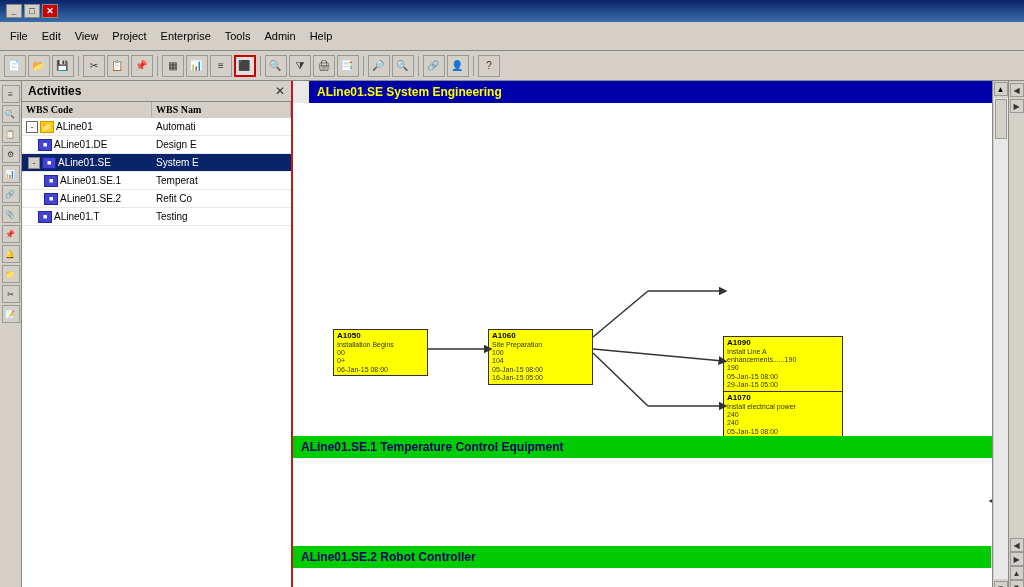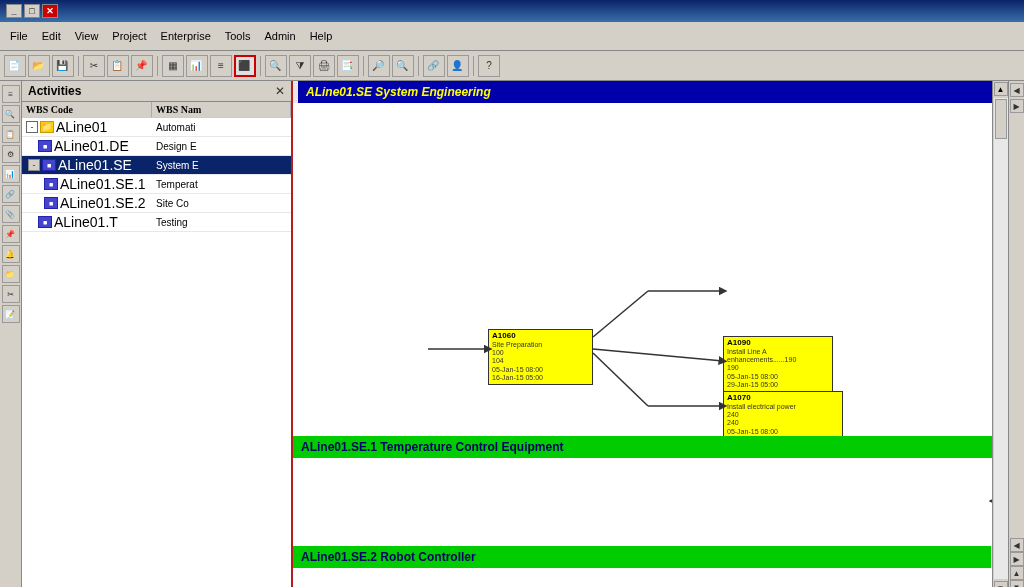--- a/index.html
+++ b/index.html
@@ -124,21 +124,21 @@
       border-bottom: 1px solid #e8e8e8;
       min-height: 18px;
     }
     .tree-item.selected { background: #0a246a; color: white; }
     .tree-item.selected .tree-label { color: white; }
     .tree-indent { display: inline-block; }
     .tree-expander { width: 12px; height: 12px; border: 1px solid #666; display: inline-flex; align-items: center; justify-content: center; font-size: 9px; margin-right: 2px; background: white; color: #333; flex-shrink: 0; }
     .tree-icon { width: 14px; height: 12px; margin-right: 2px; flex-shrink: 0; display: inline-flex; align-items: center; justify-content: center; font-size: 9px; }
     .folder-icon { background: #ffcc00; border: 1px solid #cc9900; }
     .activity-icon { background: #4444cc; }
-    .tree-label { font-size: 14px; white-space: nowrap; overflow: hidden; }
+    .tree-label { font-size: 10px; white-space: nowrap; overflow: hidden; }
     .tree-label-col { width: 130px; display: flex; align-items: center; padding-left: 2px; }
     .tree-name-col { flex: 1; font-size: 10px; padding-left: 4px; white-space: nowrap; overflow: hidden; color: #000; }
     .tree-item.selected .tree-name-col { color: white; }
 
     
     .chart-area {
       flex: 1;
       background: #e8e8e8;
       overflow: hidden;
       position: relative;
@@ -306,66 +306,73 @@
         </div>
         <div class="tree-name-col">Temperat</div>
       </div>
 
       <div class="tree-item">
         <div class="tree-label-col">
           <span class="tree-indent" style="width:20px; display:inline-block;"></span>
           <span class="tree-icon activity-icon" style="background:#4444cc; color:white; font-size:7px; border:1px solid #2222aa;">■</span>
           <span class="tree-label">ALine01.SE.2</span>
         </div>
-        <div class="tree-name-col">Site Co</div>
+        <div class="tree-name-col">Refit Co</div>
       </div>
 
       <div class="tree-item">
         <div class="tree-label-col">
           <span class="tree-indent" style="width:14px; display:inline-block;"></span>
           <span class="tree-icon activity-icon" style="background:#4444cc; color:white; font-size:7px; border:1px solid #2222aa;">■</span>
           <span class="tree-label">ALine01.T</span>
         </div>
         <div class="tree-name-col">Testing</div>
       </div>
 
     </div>
   </div>
 
   <div class="chart-area">
     <div class="chart-inner">
 
-      <div class="section-bar blue" style="position:absolute; top:0; left:5px; right:16px; z-index:2;font-style:italic;">
+      <div class="section-bar blue" style="position:absolute; top:0; left:16px; right:16px; z-index:2;">
         <span>ALine01.SE  System Engineering</span>
       </div>
 
       <div class="section-bar" style="position:absolute; top:355px; left:0; right:16px; z-index:2; background:#00cc00;">
         <span>ALine01.SE.1  Temperature Control Equipment</span>
       </div>
 
       <div class="section-bar" style="position:absolute; top:465px; left:0; right:17px; z-index:2; background:#00cc00;">
         <span>ALine01.SE.2  Robot Controller</span>
       </div>
 
       <div style="position:absolute; top:22px; left:0; right:16px; height:333px; background:white;"></div>
       <div style="position:absolute; top:377px; left:0; right:16px; height:88px; background:white;"></div>
       <div style="position:absolute; top:487px; left:0; right:16px; height:80px; background:white;"></div>
 
+      <div class="activity-box" style="left:40px; top:248px; width:95px;">
+        <div class="activity-box-title">A1050</div>
+        <div class="activity-box-val">Installation Begins</div>
+        <div class="activity-box-val">00</div>
+        <div class="activity-box-val">0+</div>
+        <div class="activity-box-date">06-Jan-15 08:00</div>
+      </div>
 
       <div class="activity-box" style="left:195px; top:248px; width:105px;">
         <div class="activity-box-title">A1060</div>
         <div class="activity-box-val">Site Preparation</div>
         <div class="activity-box-val">100</div>
         <div class="activity-box-val">104</div>
         <div class="activity-box-date">05-Jan-15 08:00</div>
         <div class="activity-box-date">16-Jan-15 05:00</div>
       </div>
 
 
-      <div class="activity-box" style="left:430px; top:255px; width:110px;">
+      <div class="activity-box" style="left:430px; top:255px; width:120px;">
         <div class="activity-box-title">A1090</div>
         <div class="activity-box-val">Install Line A</div>
         <div class="activity-box-val">enhancements......190</div>
         <div class="activity-box-val">190</div>
         <div class="activity-box-date">05-Jan-15 08:00</div>
         <div class="activity-box-date">29-Jan-15 05:00</div>
       </div>
 
       <div class="activity-box" style="left:430px; top:310px; width:120px;">
         <div class="activity-box-title">A1070</div>

